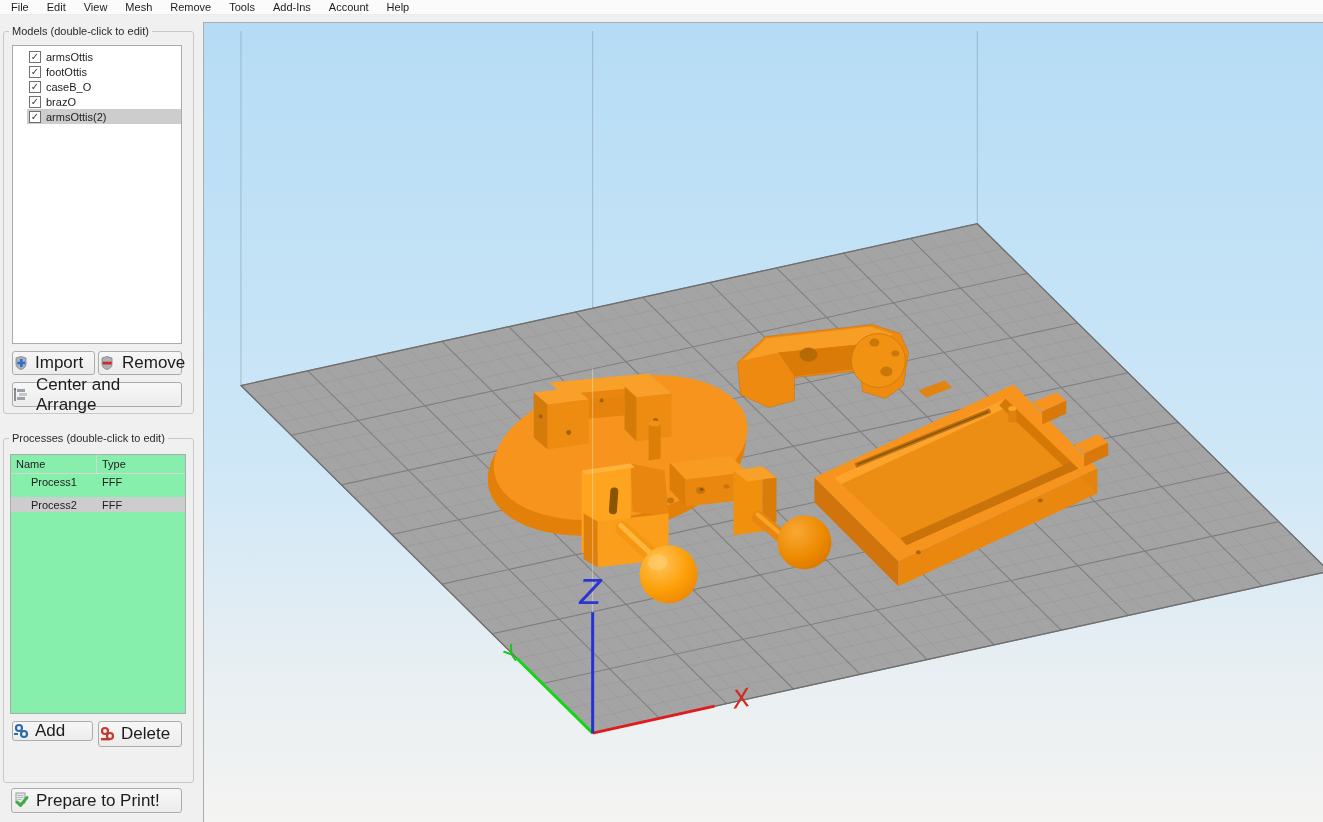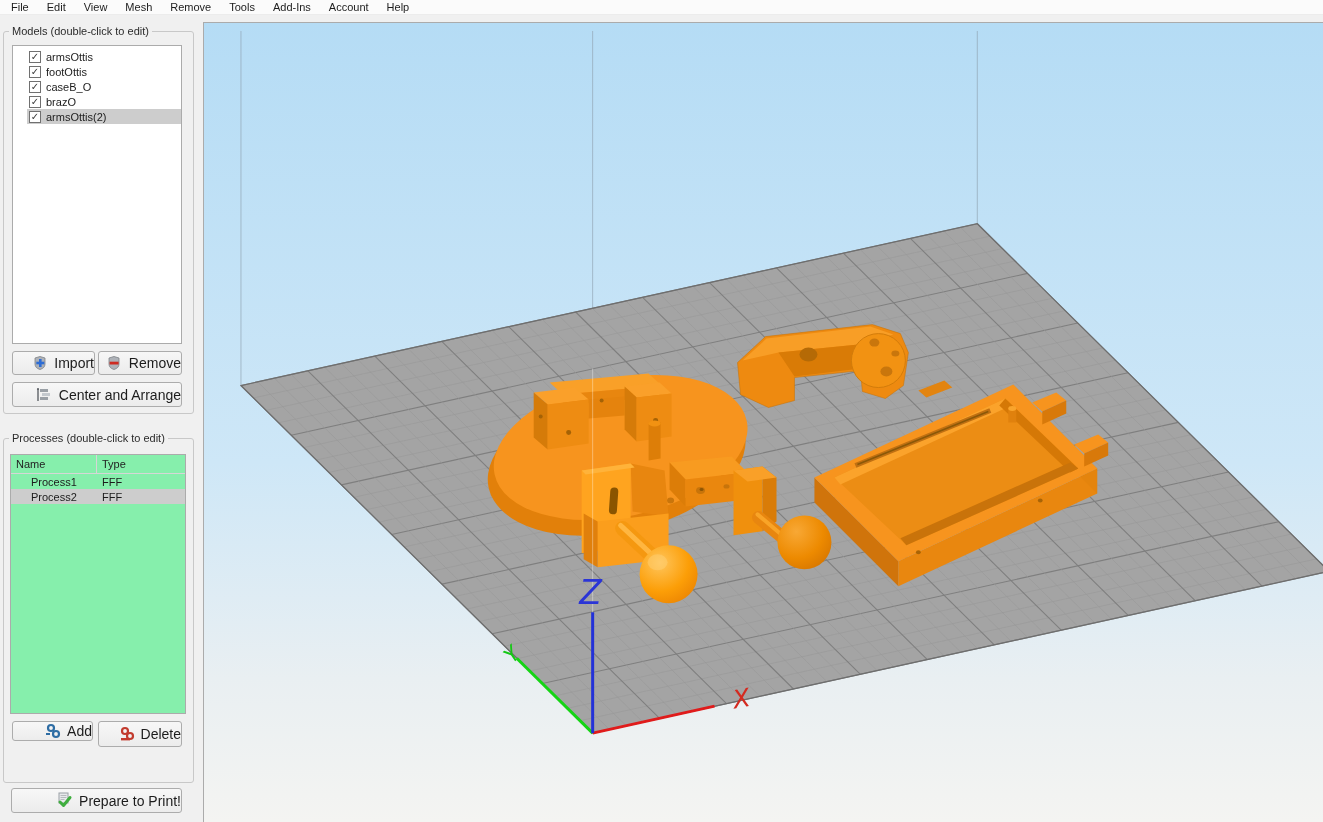--- a/index.html
+++ b/index.html
@@ -36,38 +36,38 @@
   }
   .model-row { display:flex; align-items:center; height:15px; margin-left:14px; padding-left:2px; }
   .model-row.selected { background:#CDCDCD; }
   .checkbox {
     width:12px; height:12px; background:#fff; border:1px solid #707070;
     font-size:10px; line-height:10px; text-align:center; color:#3a3a3a; flex:0 0 auto;
   }
   .model-label { padding-left:5px; white-space:nowrap; }
 
   .btn {
-    position:absolute; display:flex; align-items:center; justify-content:flex-end; gap:6px;
+    position:absolute; display:flex; align-items:center; justify-content:flex-start; gap:6px;
     background:linear-gradient(#F7F7F7,#ECECEC); border:1px solid #ACACAC; border-radius:3px;
-    font-size:14px; color:#1c1c1c; cursor:default;
+    font-size:17px; color:#1c1c1c; cursor:default;
   }
   .btn svg { flex:0 0 auto; }
   .btn-import { left:8px;  top:319px; width:83px; height:24px; }
   .btn-remove { left:94px; top:319px; width:84px; height:24px;gap:7px; }
   .btn-center { left:8px;  top:350px; width:170px; height:25px; }
 
   .proc-table {
     position:absolute; left:6px; top:15px; width:176px; height:260px;
     background:#86efac; border:1px solid #ABABAB;
   }
   .proc-header { display:flex; height:19px; border-bottom:1px solid #D6D6D6; align-items:center; color:#222; }
   .proc-header .col-name { width:86px; padding-left:5px; border-right:1px solid #D6D6D6; height:100%; display:flex; align-items:center; }
   .proc-header .col-type { padding-left:5px; }
   .proc-row { display:flex; height:15px; align-items:center; }
-  .proc-row.selected { background:#CDCDCD; }
+  .proc-row.selected { background:#CDCDCD;margin-top:8px; }
   .proc-row .col-name { width:86px; padding-left:20px; }
   .proc-row .col-type { padding-left:5px; }
 
   .btn-add    { left:8px;  top:282px; width:81px; height:20px; }
   .btn-delete { left:94px; top:282px; width:84px; height:26px; }
   .btn-edit   { left:8px;  top:315px; width:170px; height:26px; }
   .btn-prepare{ left:11px; top:773px; width:171px; height:25px; }
 
   
   .viewport {

